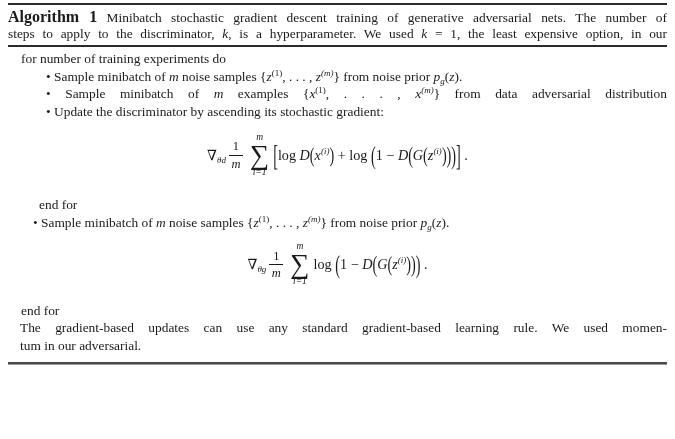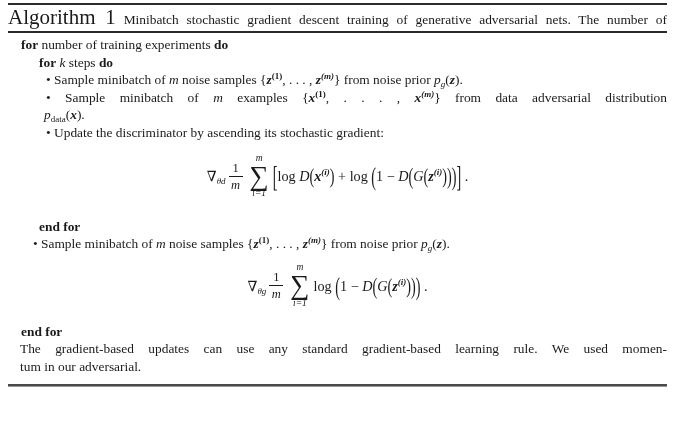--- a/index.html
+++ b/index.html
@@ -9,34 +9,34 @@
   }
   .page{width:659px;height:439px;padding:0 8px;box-sizing:content-box;width:659px;}
   .rule{width:100%;}
   .rule-top{height:2px;background:#2b2b2b;margin-top:3px;}
   .rule-mid{height:2px;background:#2b2b2b;}
   .rule-bottom{height:2px;background:#4a4a4a;border-bottom:1px solid #9a9a9a;margin-top:8px;}
 
   .hdr{padding:4px 0 3px 0;font-size:13.4px;line-height:16px;}
   .hl{text-align:justify;}
   .jl{text-align:justify;text-align-last:justify;}
-  .hb{font-weight:normal;font-size:21px;}
+  .hb{font-weight:bold;font-size:16px;}
 
   .bl{font-size:13.4px;line-height:17.6px;white-space:normal;}
   .ind0{padding-left:12px;}
   .ind1{padding-left:13px;}
   .ind2{padding-left:31px;}
   .ind2b{padding-left:25px;}
   .ind3{padding-left:38px;}
   .ind3c{padding-left:36px;}
   .pcode{padding-top:3px;}
 
   .it{font-style:italic;}
-  .b{font-weight:bold;margin-top:32px;}
-  .bi{font-weight:bold;font-style:italic;}
+  .b{font-weight:normal;margin-top:32px;}
+  .bi{font-weight:normal;font-style:italic;}
   .rm{font-style:normal;}
   .sup{font-size:9px;position:relative;top:-5px;line-height:0;letter-spacing:0;}
   .sub{font-size:9px;position:relative;top:3px;line-height:0;}
 
   .formula{display:flex;align-items:center;justify-content:center;font-size:14.2px;line-height:1;}
   .formula.f1{margin:7px 0 13px 0;min-height:56px;}
   .formula.f2{margin:7px 0 11px 0;min-height:52px;}
   .formula .sup{top:-6px;}
   .frac{display:flex;flex-direction:column;align-items:center;margin:0 3px;line-height:1;}
   .frac .num{font-size:12.5px;padding-bottom:2px;}
@@ -49,30 +49,29 @@
 </style>
 </head>
 <body>
 
 <div class="page">
 
   <div class="rule rule-top"></div>
 
   <div class="hdr">
     <div class="hl jl"><span class="hb">Algorithm 1</span><span> Minibatch stochastic gradient descent training of generative adversarial nets. The number of</span></div>
+    <div class="hl jl"><span>steps to apply to the discriminator, </span><span class="it">k</span><span>, is a hyperparameter. We used </span><span class="it">k</span><span> = 1, the least expensive option, in our</span></div>
   </div>
 
   <div class="rule rule-mid"></div>
 
   <div class="pcode">
     <div class="bl ind1"><span class="b">for</span><span> number of training experiments </span><span class="b">do</span></div>
-    <div class="bl ind2"><span class="b">for</span><span> </span><span class="it">k</span><span> steps </span><span class="b">do</span></div>
     <div class="bl ind3"><span>• Sample minibatch of </span><span class="it">m</span><span> noise samples {</span><span class="bi">z<span class="sup rm">(1)</span></span><span>, . . . , </span><span class="bi">z<span class="sup it">(m)</span></span><span>} from noise prior </span><span class="it">p<span class="sub it">g</span></span><span>(</span><span class="bi">z</span><span>).</span></div>
     <div class="bl ind3 jl"><span>• Sample minibatch of </span><span class="it">m</span><span> examples {</span><span class="bi">x<span class="sup rm">(1)</span></span><span>, . . . , </span><span class="bi">x<span class="sup it">(m)</span></span><span>} from data adversarial distribution</span></div>
-    <div class="bl ind3c"><span class="it">p<span class="sub rm">data</span></span><span>(</span><span class="bi">x</span><span>).</span></div>
     <div class="bl ind3"><span>• Update the discriminator by ascending its stochastic gradient:</span></div>
 
     <div class="formula f1">
         <span class="rm">∇<span class="sub it">θd</span></span>
         <span class="frac">
           <span class="num">1</span>
           <span class="fbar"></span>
           <span class="den">m</span>
         </span>
         <span class="sum">

